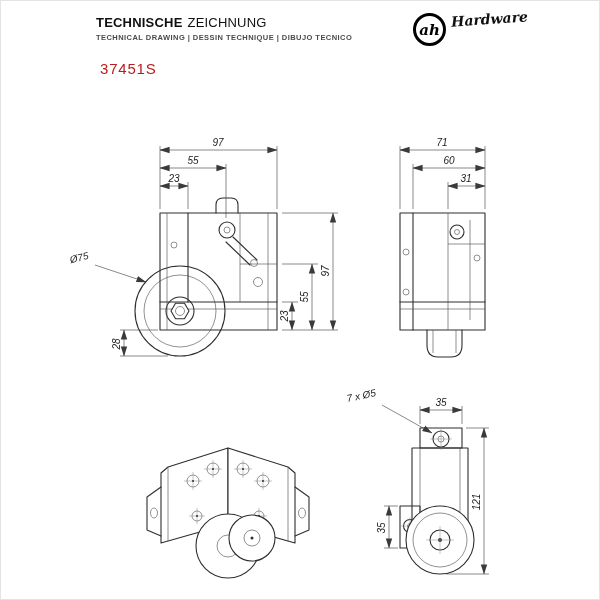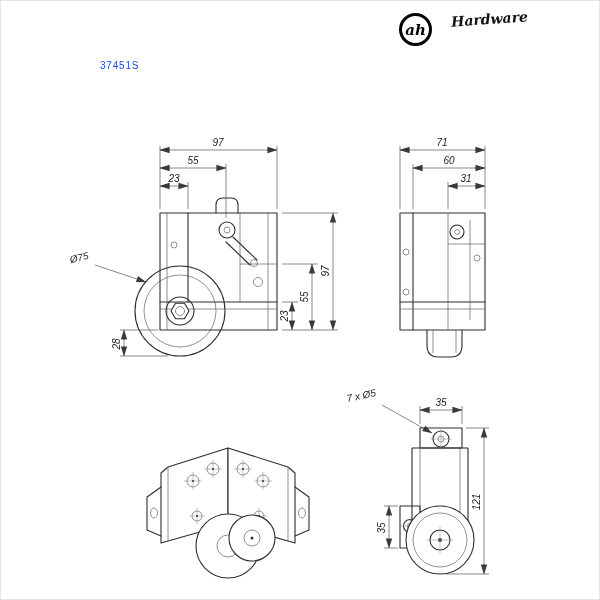--- a/index.html
+++ b/index.html
@@ -8,23 +8,23 @@
            box-shadow: inset 0 0 0 1px #e3e3e3; }
   svg.drawing { position:absolute; left:0; top:0; }
 
   .title-block { position:absolute; left:96px; top:15px; z-index:2; }
   .title { font-size:13px; color:#101010; letter-spacing:.2px; }
   .t-bold { font-weight:700; }
   .t-reg  { font-weight:400; margin-left:5px; }
   .subtitle { margin-top:3px; font-size:7.5px; font-weight:700; letter-spacing:.45px; color:#4a4a4a; }
 
   .part-number { position:absolute; left:100px; top:60px; z-index:2;
-                 font-size:10px; letter-spacing:.8px; color:#1d4ed8; }
-
-  .logo { position:absolute; top:13px; right:72px; z-index:2; display:flex; gap:19px; align-items:flex-start; }
+                 font-size:15px; letter-spacing:.8px; color:#b91c1c; }
+
+  .logo { position:absolute; top:13px; right:72px; z-index:2; display:flex; gap:5px; align-items:flex-start; }
   .logo-circle { width:33px; height:33px; border:3px solid #000; border-radius:50%;
                  display:flex; align-items:center; justify-content:center;
                  font:italic 700 15px "DejaVu Serif",serif; color:#000; }
   .brand-line { font-weight:700; font-size:19px; letter-spacing:-.6px; color:#000; line-height:1; }
   .reg { font-size:8px; vertical-align:top; margin-left:1px; font-weight:400; }
   .brand-tagline { font:italic 700 14px "DejaVu Serif",serif; color:#101010; text-align:right;
                    margin-top:-2px; transform:rotate(-4deg); }
 
   .part  { fill:none; stroke:#2e2e2e; stroke-width:1.1; stroke-linejoin:round; stroke-linecap:round; }
   .partf { fill:#fff; stroke:#2e2e2e; stroke-width:1.1; stroke-linejoin:round; }
@@ -242,20 +242,26 @@
         <text class="dimtext" x="480" y="502" transform="rotate(-90 480 502)">121</text>
 
         <line class="dim" x1="384" y1="506" x2="398" y2="506"></line>
         <line class="dim" x1="384" y1="548" x2="398" y2="548"></line>
         <line class="dim" x1="389" y1="506" x2="389" y2="548" marker-start="url(#arr)" marker-end="url(#arr)"></line>
         <text class="dimtext" x="385" y="528" transform="rotate(-90 385 528)">35</text>
       </g>
     </g>
   </svg>
 
+  <div class="title-block">
+    <div class="title">
+      <span class="t-bold">TECHNISCHE</span><span class="t-reg">ZEICHNUNG</span>
+    </div>
+    <div class="subtitle">TECHNICAL DRAWING | DESSIN TECHNIQUE | DIBUJO TECNICO</div>
+  </div>
 
   <div class="logo">
     <div class="logo-circle">
       <span>ah</span>
     </div>
     <div class="logo-text">
       <div class="brand-tagline">Hardware</div>
     </div>
   </div>
 

